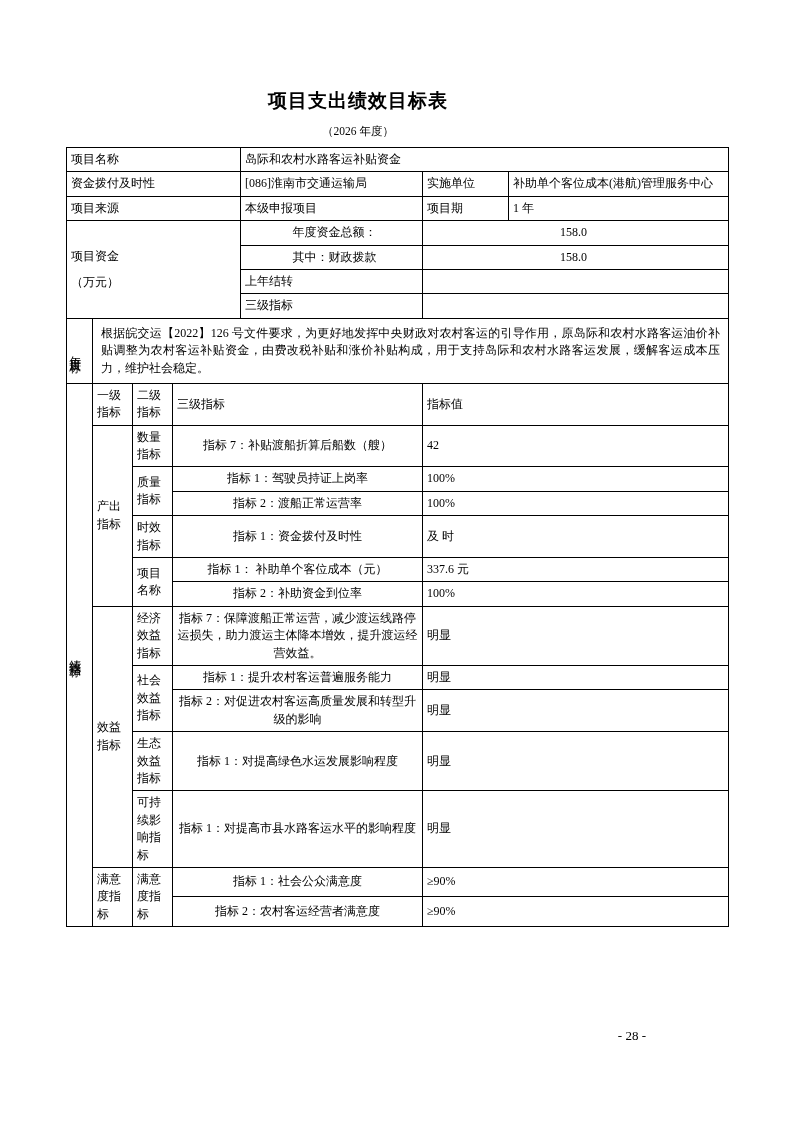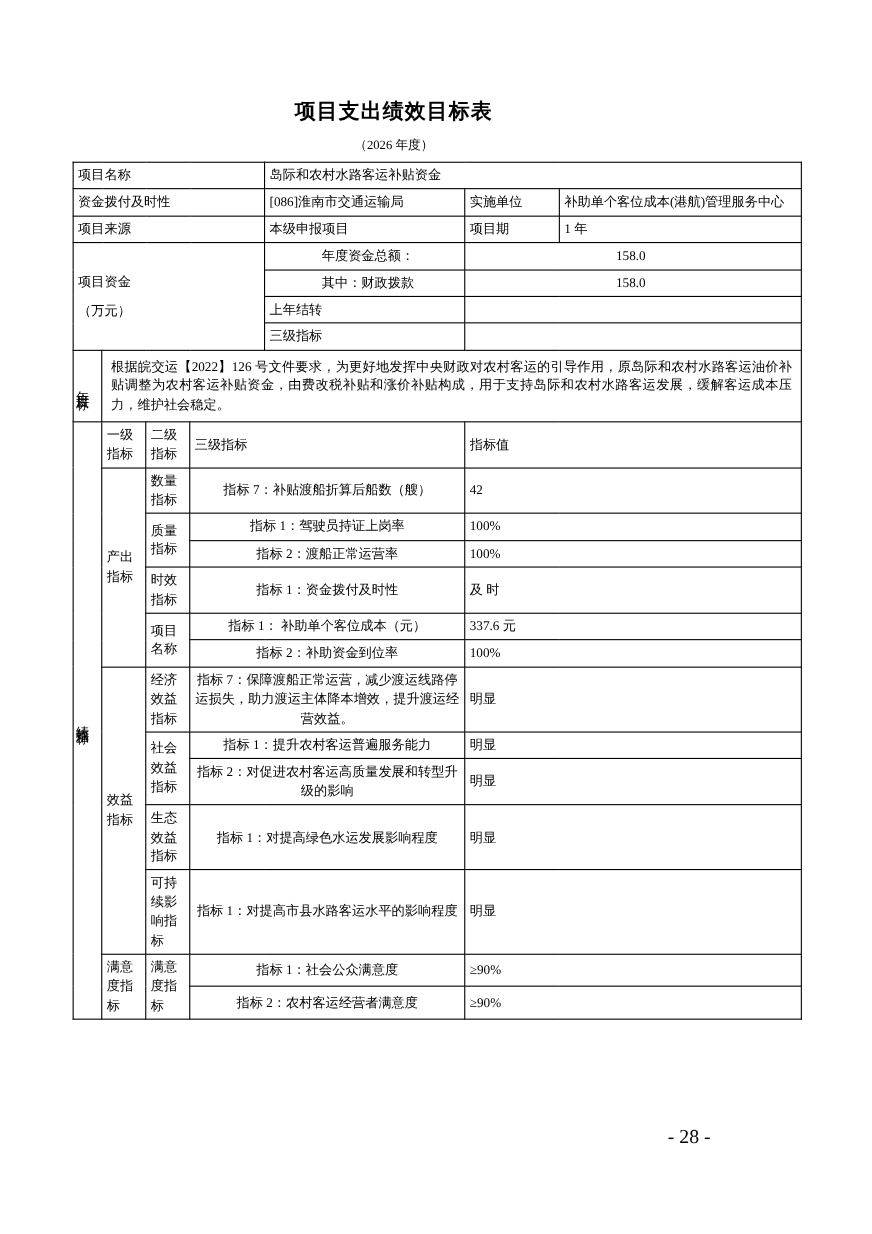--- a/index.html
+++ b/index.html
@@ -64,21 +64,21 @@
     font-size: 12px;
     line-height: 1.75;
     text-align: justify;
     padding: 6px 8px !important;
     margin-top: 24px;
   }
   .pagenum {
     position: absolute;
     right: 70px;
     bottom: 78px;
-    font-size: 18px;
+    font-size: 13px;
   }
 </style>
 </head>
 <body>
 
 <div class="page">
 
   <div class="doc-title">项目支出绩效目标表</div>
   <div class="doc-subtitle">（2026 年度）</div>
 

